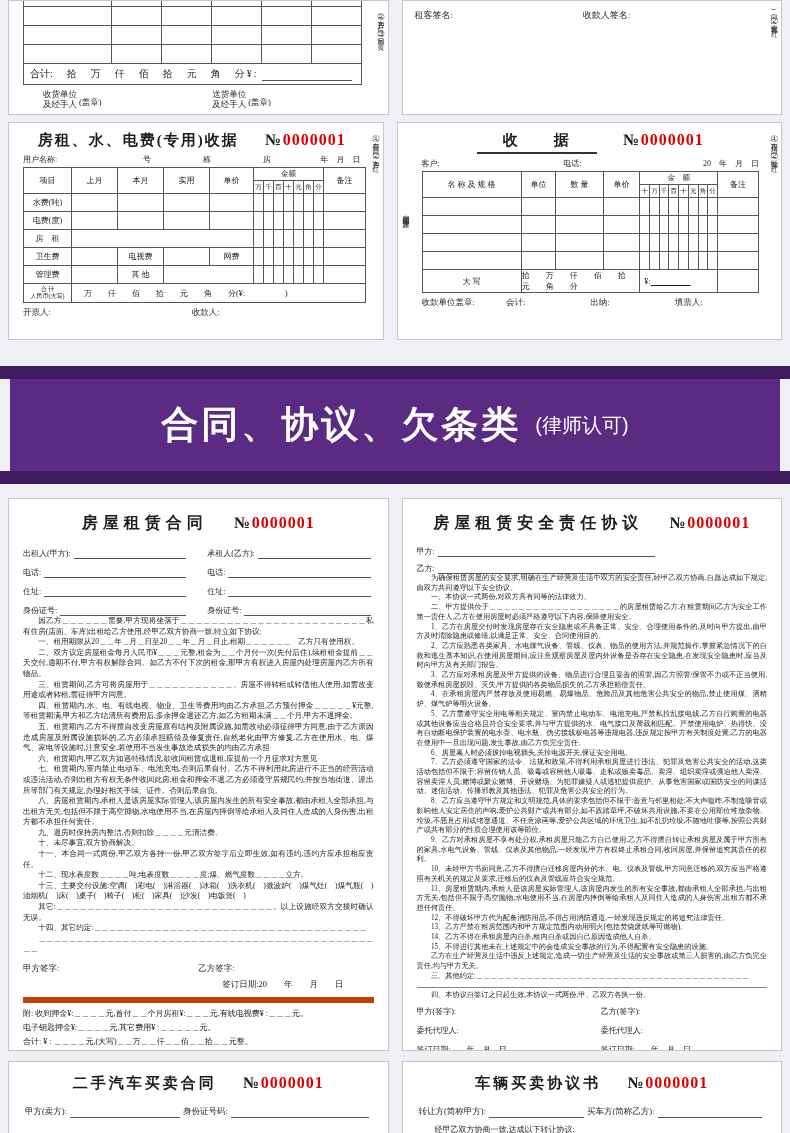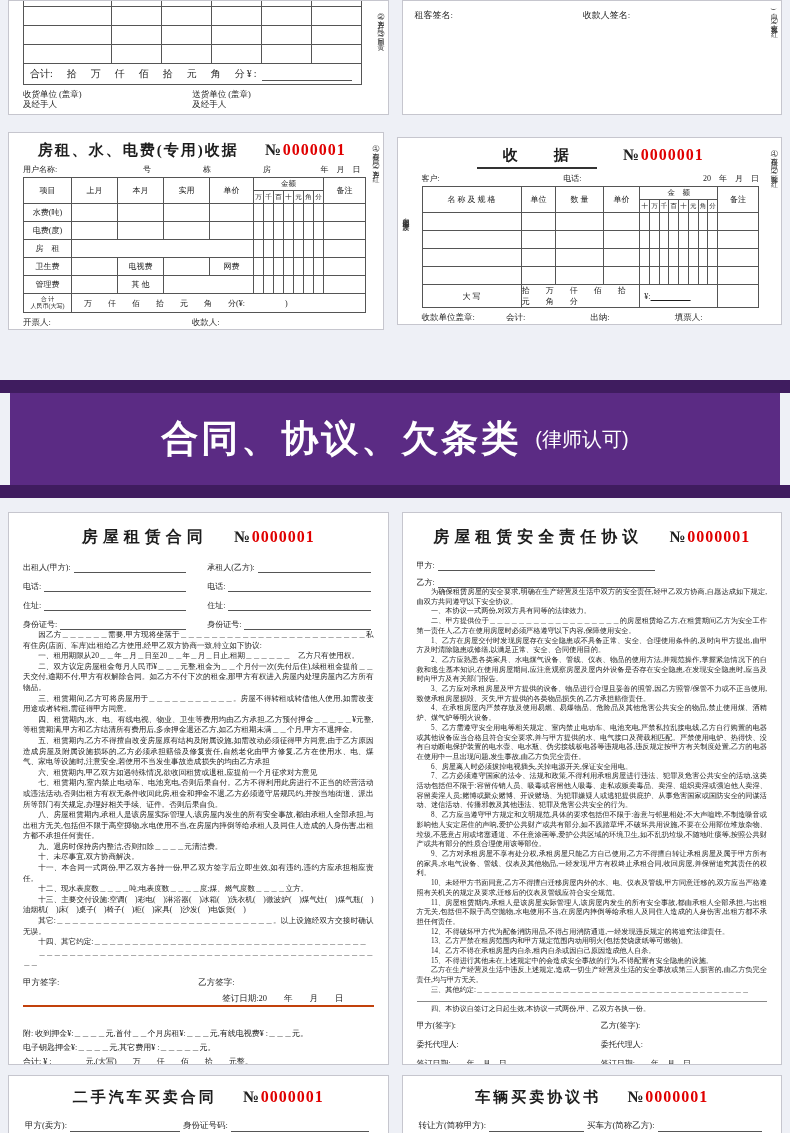--- a/index.html
+++ b/index.html
@@ -21,47 +21,47 @@
   
   .r1{height:115px;}
   .dn-inner{margin:-14px 26px 0 14px;}
   .dn-table{width:100%;border-collapse:collapse;}
   .dn-table td{border:1px solid #555;height:16px;}
   .dn-table td:first-child{width:26%;}
   .dn-total{display:flex;align-items:flex-end;border:1px solid #555;border-top:none;
             font-size:10px;padding:3px 6px;}
   .dn-units{margin-left:14px;letter-spacing:2px;}
   .dn-foot{display:flex;margin:4px 26px 0 14px;font-size:8.5px;}
-  .dn-foot>div{display:flex;align-items:flex-start;width:50%;}
+  .dn-foot>div{display:flex;align-items:flex-end;width:50%;margin-left:20px;}
   .twoline{line-height:10px;}
   .seal{margin-left:2px;}
   .rd-box{border:1px solid #555;border-top:none;margin:0 30px 0 12px;padding:2px 10px 6px;}
   .rd-line{display:flex;align-items:flex-end;font-size:9px;height:22px;white-space:nowrap;}
   .rd-foot{display:flex;margin:8px 30px 0 12px;font-size:9px;}
   .rd-foot span{width:50%;}
   
-  .r2{height:218px;margin-top:7px;align-items:center;}
+  .r2{height:218px;margin-top:7px;}
   .rc{padding:8px 22px 0 14px;}
   .rc .formtitle{font-size:15px;letter-spacing:2px;}
   .rc .titlebar{margin-bottom:4px;}
   .subline{display:flex;font-size:8px;align-items:flex-end;margin-bottom:2px;}
   .rtab{width:100%;border-collapse:collapse;table-layout:fixed;font-size:8px;}
   .rtab td,.rtab th{border:1px solid #555;text-align:center;padding:0;font-weight:normal;}
   .rtab .m{width:9px;font-size:6.5px;}
   .rtab .hd{height:13px;}
   .rtab .bd td{height:17px;}
   .amt{font-size:7.5px;}
   .tot td{height:18px;font-size:8px;}
   .tot .lbl{font-size:6px;line-height:7px;}
   .rc-foot{display:flex;font-size:8.5px;margin-top:4px;}
   .rc-foot span{flex:1;}
   .u2{text-decoration:underline;}
   .sjtitle{border-bottom:2px solid #333;padding:0 26px 2px;}
   
-  .banner{margin-top:40px;}
+  .banner{margin-top:26px;}
   .strip{height:13px;background:#3f1c5f;}
   .banner-main{margin:0 10px;height:92px;background:#5b2b84;display:flex;
                align-items:center;justify-content:center;gap:14px;
                font-family:"Liberation Sans","DejaVu Sans",sans-serif;color:#fff;}
   .banner-title{font-size:37px;font-weight:bold;letter-spacing:3px;}
   .banner-sub{font-size:20px;}
   
   .r3{height:553px;margin-top:14px;}
   .ct{padding:10px 14px 0;}
   .ct .formtitle{font-size:16px;letter-spacing:5px;}
@@ -69,21 +69,21 @@
   .party{display:grid;grid-template-columns:1fr 1fr;column-gap:18px;font-size:8px;}
   .party .fline{display:flex;align-items:flex-end;height:19px;white-space:nowrap;}
   .clauses p{margin:0;font-size:7.6px;line-height:10.6px;text-align:justify;
              text-indent:2em;}
   .clauses2 p{margin:0;font-size:7.2px;line-height:9.7px;text-align:justify;
               text-indent:2em;}
   .hline{display:flex;align-items:flex-end;font-size:8px;height:17px;white-space:nowrap;}
   .sigrow{display:flex;font-size:8.5px;margin-top:8px;}
   .sigrow span{width:50%;}
   .daterow{text-align:right;font-size:8.5px;padding-right:30px;margin-top:4px;}
-  .appendix{border-top:2px solid #c2410c;padding-top:20px;}
+  .appendix{border-top:6px solid #c2410c;margin-top:6px;padding-top:4px;}
   .appendix p{margin:0;font-size:8px;line-height:14px;}
   .app-foot{display:flex;justify-content:space-between;font-size:8px;
             padding-right:30px;margin-top:2px;}
   .sep{border-top:1px solid #888;margin:5px 0 3px;}
   .sgrid{display:grid;grid-template-columns:1fr 1fr;column-gap:18px;
          font-size:8px;margin-top:6px;row-gap:8px;}
   
   .r4{height:75px;margin-top:10px;}
   .b{padding:12px 16px 0;}
   .b .formtitle{font-size:15px;letter-spacing:3px;}

